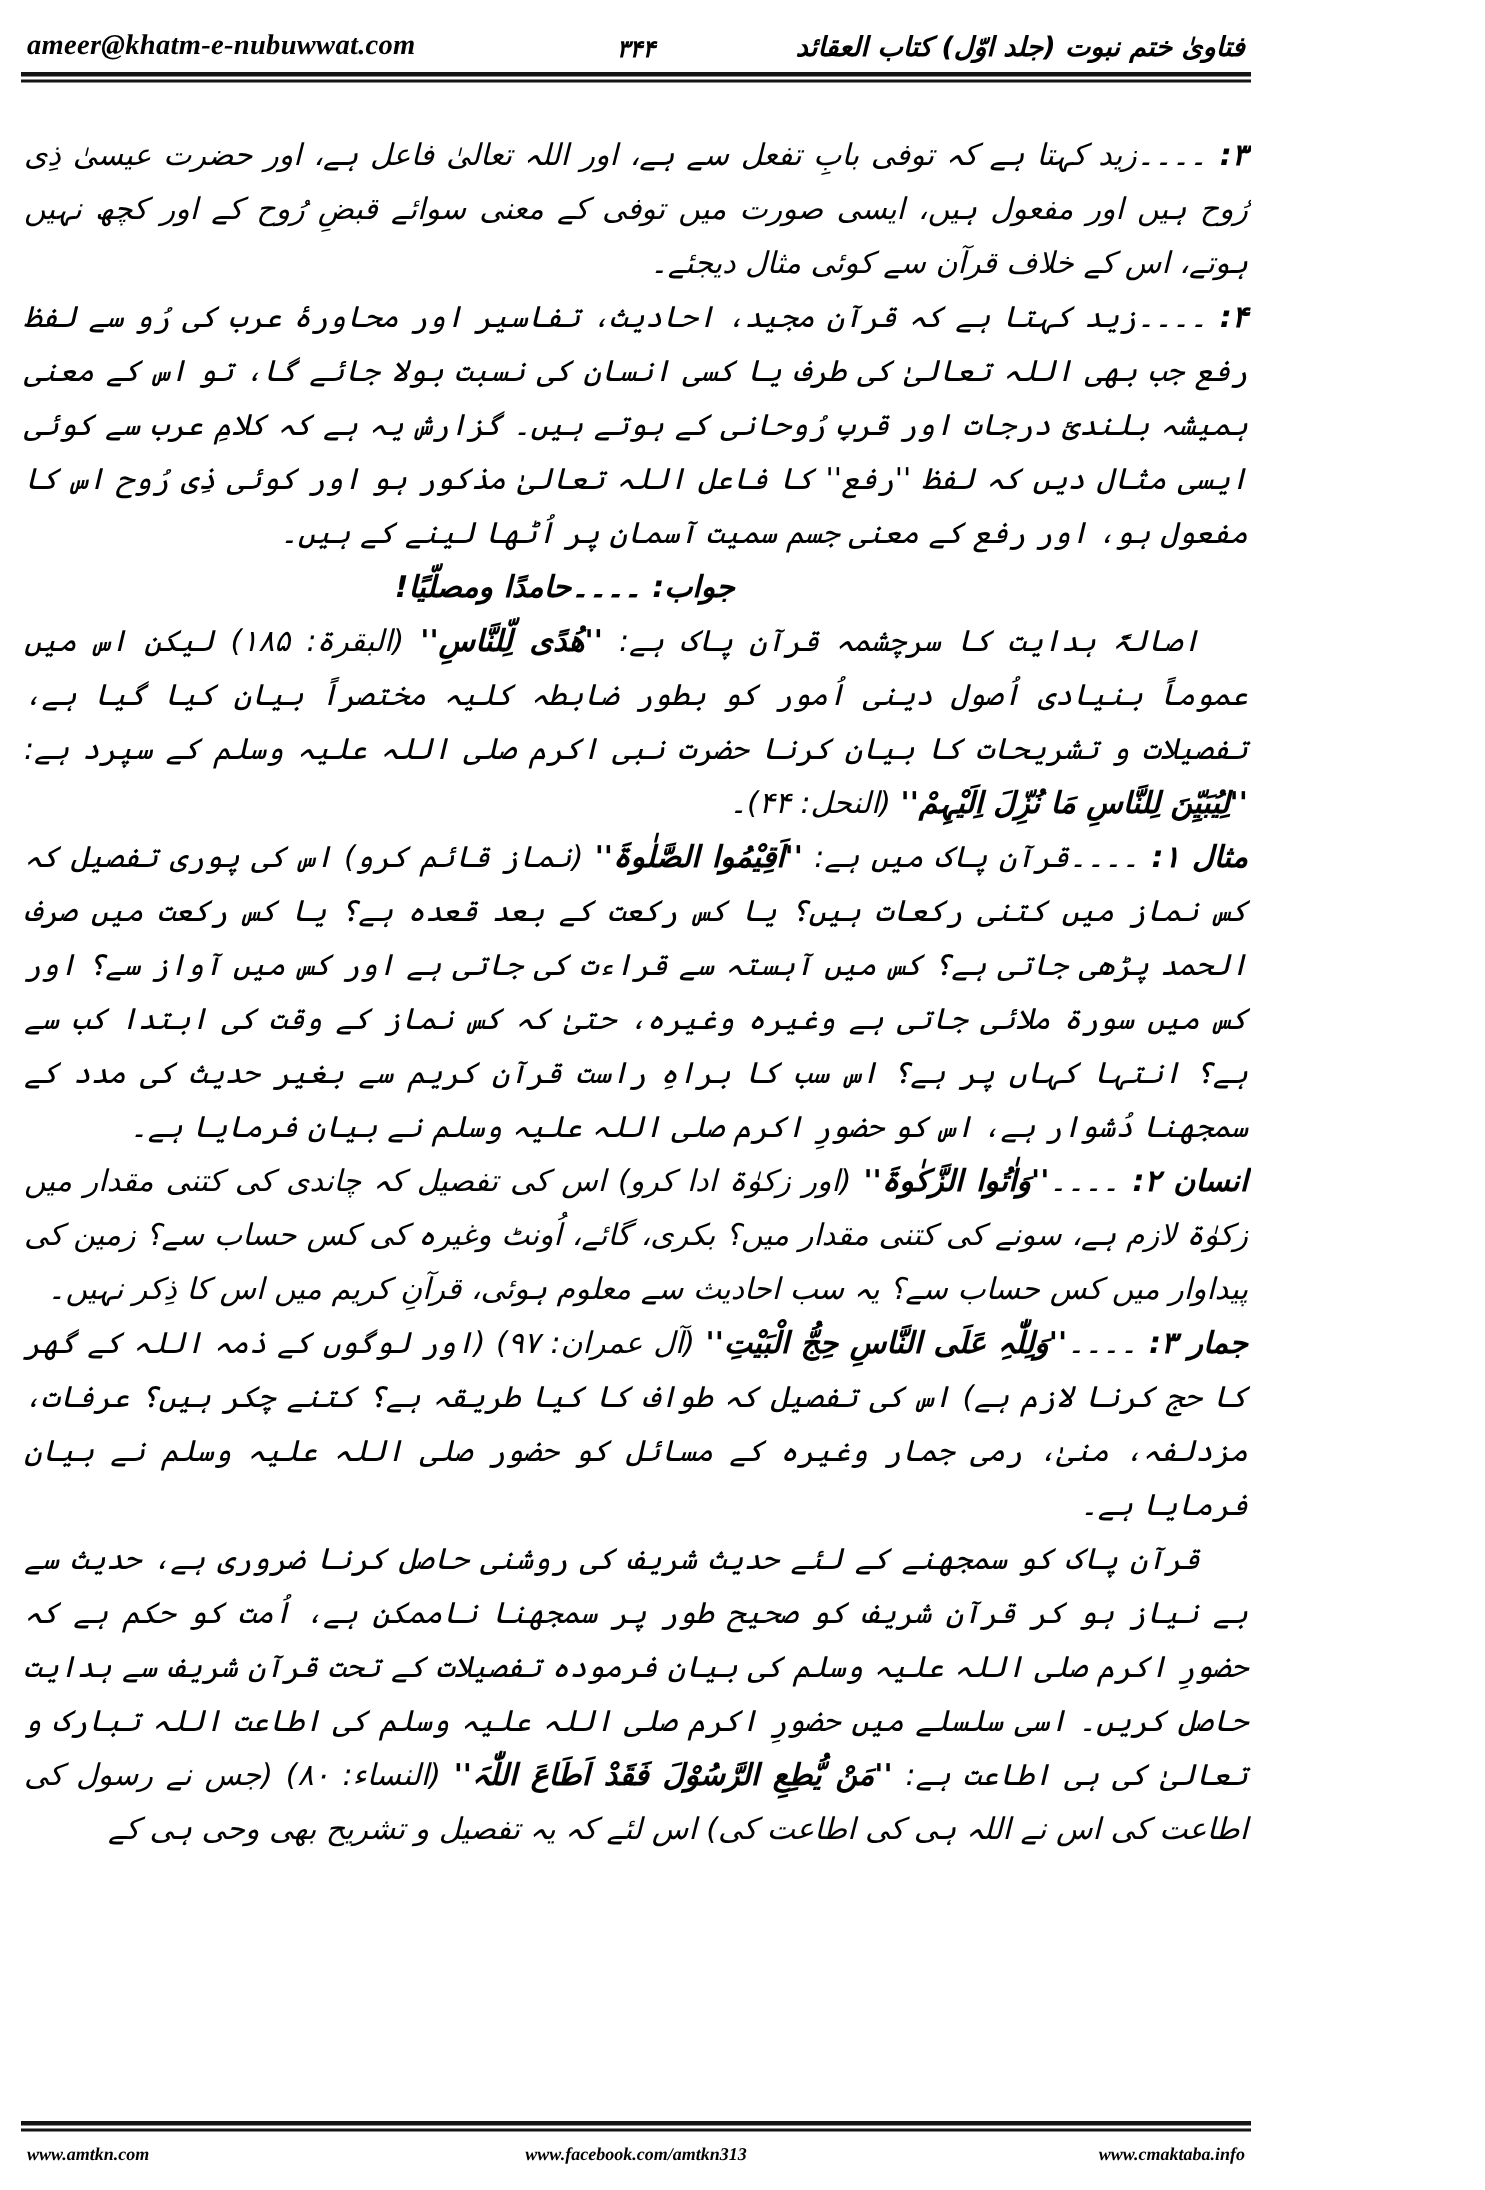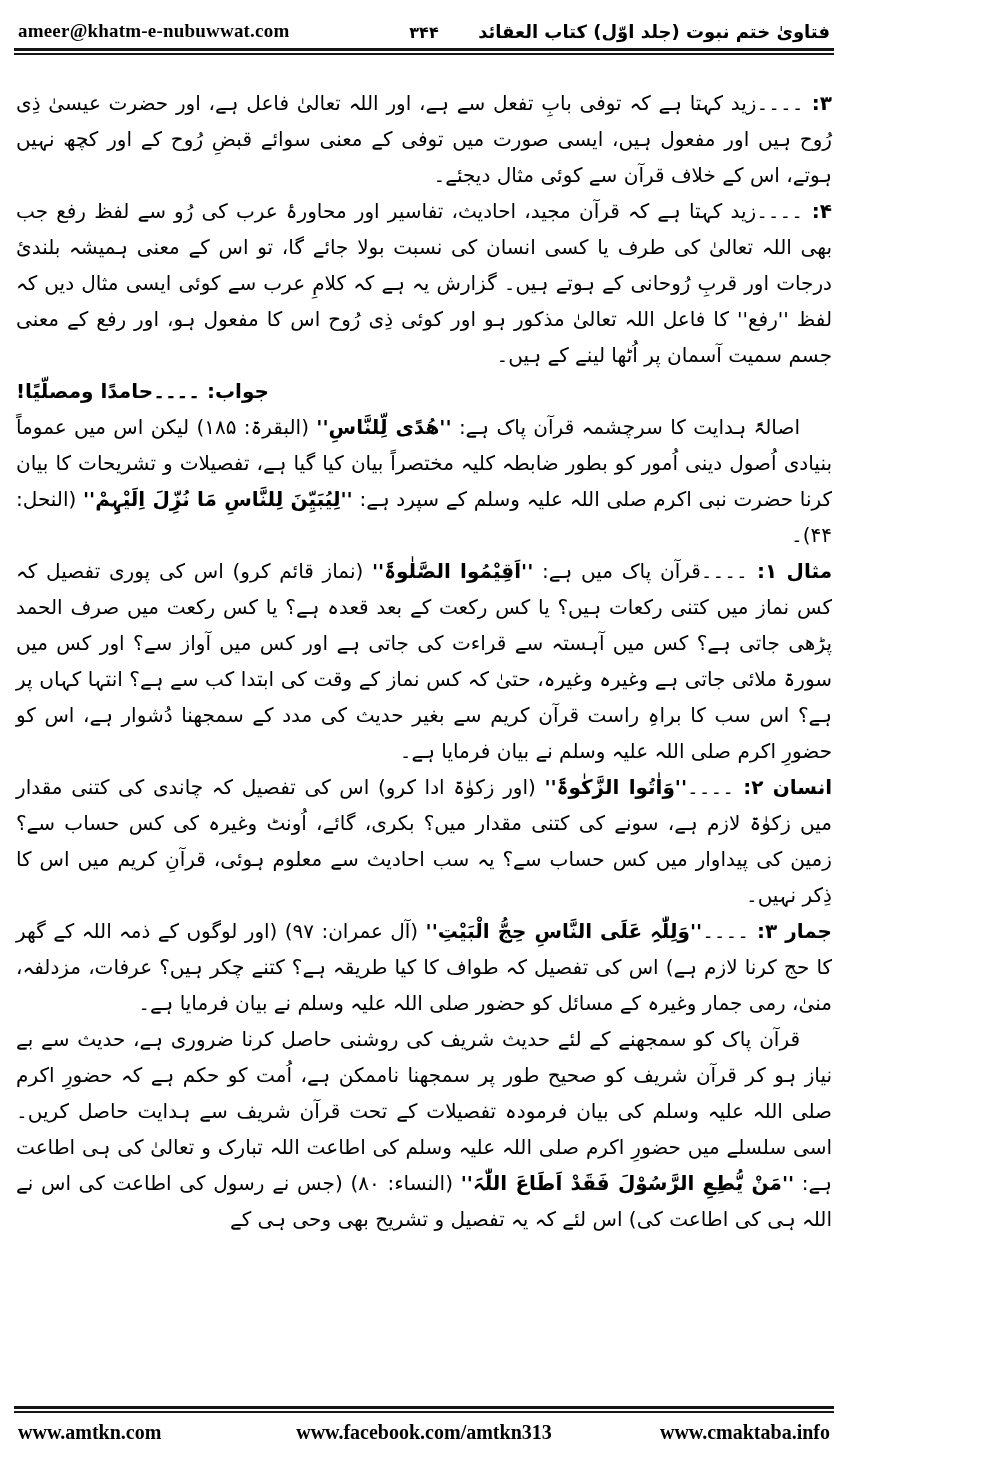--- a/index.html
+++ b/index.html
@@ -11,20 +11,21 @@
     overflow: hidden;
     font-family: "Liberation Serif", serif;
     color: #000;
   }
   .page {
     width: 848px;
     height: 1460px;
     padding: 0 14px;
     display: flex;
     flex-direction: column;
+    font-style: italic;
   }
 
   
   .header {
     display: grid;
     grid-template-columns: 1fr auto 1fr;
     align-items: end;
     padding: 20px 4px 6px 4px;
   }
   .header-email {
@@ -66,32 +67,32 @@
     overflow: hidden;
   }
   .para {
     font-size: 20px;
     line-height: 36px;
     text-align: justify;
     text-justify: inter-word;
     direction: rtl;
   }
   .para.indent { text-indent: 32px; }
-  .para.answer-heading { text-indent: 95px; text-align: left; }
+  .para.answer-heading { text-indent: 95px; text-align: center; }
   .bold { font-weight: bold; }
 
   
   .footer {
     display: grid;
     grid-template-columns: 1fr auto 1fr;
     align-items: center;
     padding: 8px 4px 16px 4px;
     font-family: "Liberation Serif", serif;
     font-weight: bold;
-    font-size: 20px;
+    font-size: 12px;
   }
   .footer-left  { justify-self: start; }
   .footer-center{ justify-self: center; }
   .footer-right { justify-self: end; }
 </style>
 </head>
 <body>
 
 <div class="page">
 

